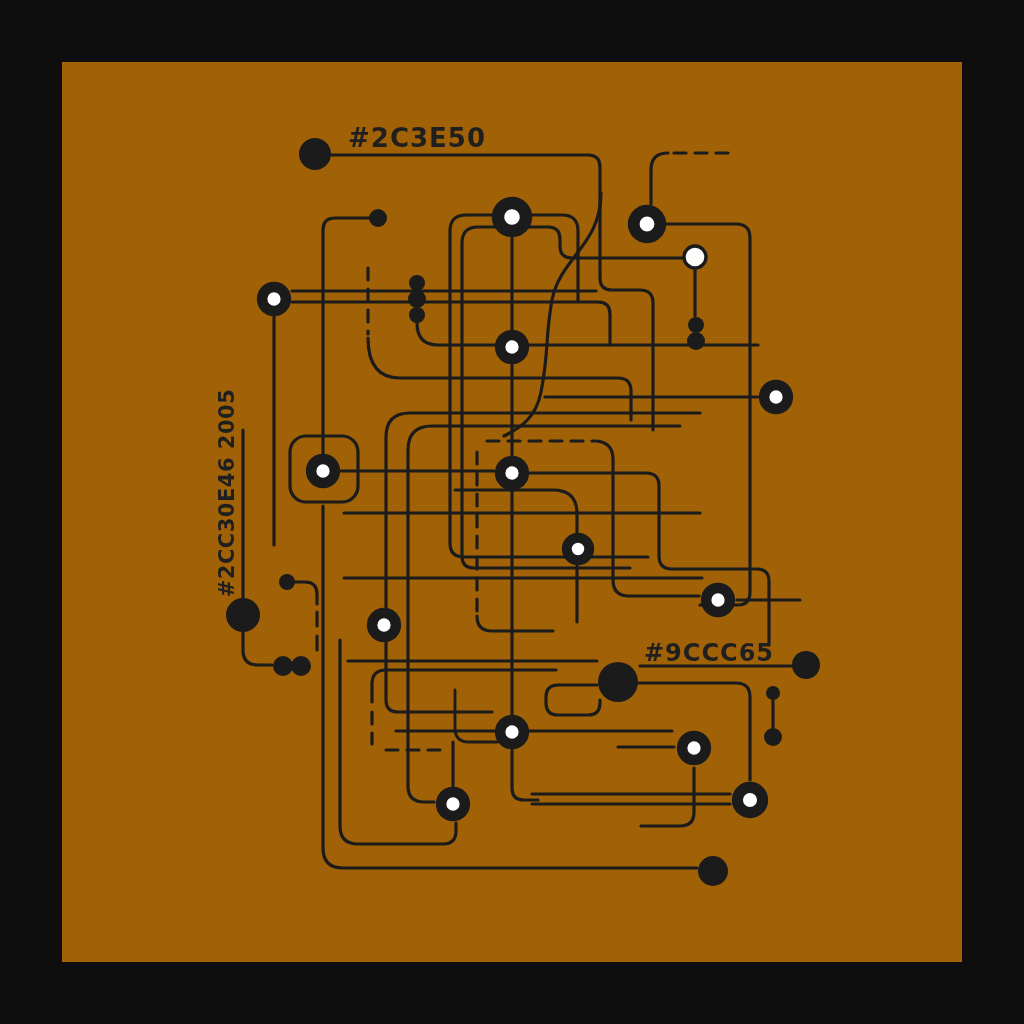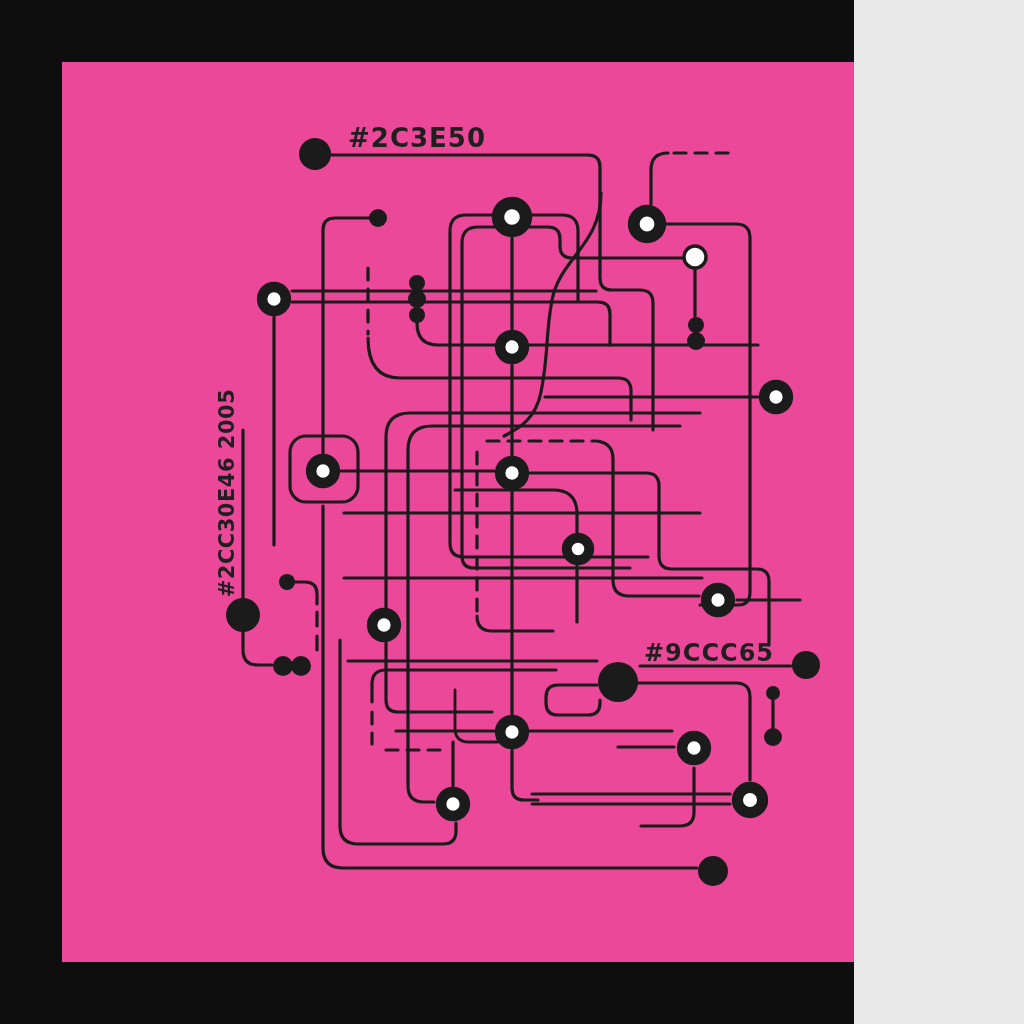--- a/index.html
+++ b/index.html
@@ -1,16 +1,16 @@
 <!DOCTYPE html>
 <html><head>
 <meta charset="utf-8">
 <style>
   html,body{margin:0;padding:0;background:#e9e9e9;}
-  .stage{position:relative;width:854px;height:1024px;background:#ec4899;overflow:hidden;
+  .stage{position:relative;width:1024px;height:1024px;background:#a16207;overflow:hidden;
          font-family:"DejaVu Sans",sans-serif;}
   svg{position:absolute;inset:0;display:block;}
   .trace{fill:none;stroke:#1b1b1b;stroke-width:3.2;stroke-linecap:round;stroke-linejoin:round;}
   .trace.thin{stroke-width:2.8;}
   .dash{stroke-dasharray:12 9;}
   .dash2{stroke-dasharray:14 10;}
   .ring{fill:#ffffff;stroke:#1b1b1b;}
   .dot{fill:#1b1b1b;stroke:none;}
   .open-node{fill:#fdfdfc;stroke:#1b1b1b;stroke-width:3.4;}
   .lbl{fill:#1f1f1f;font-weight:600;letter-spacing:1px;}

